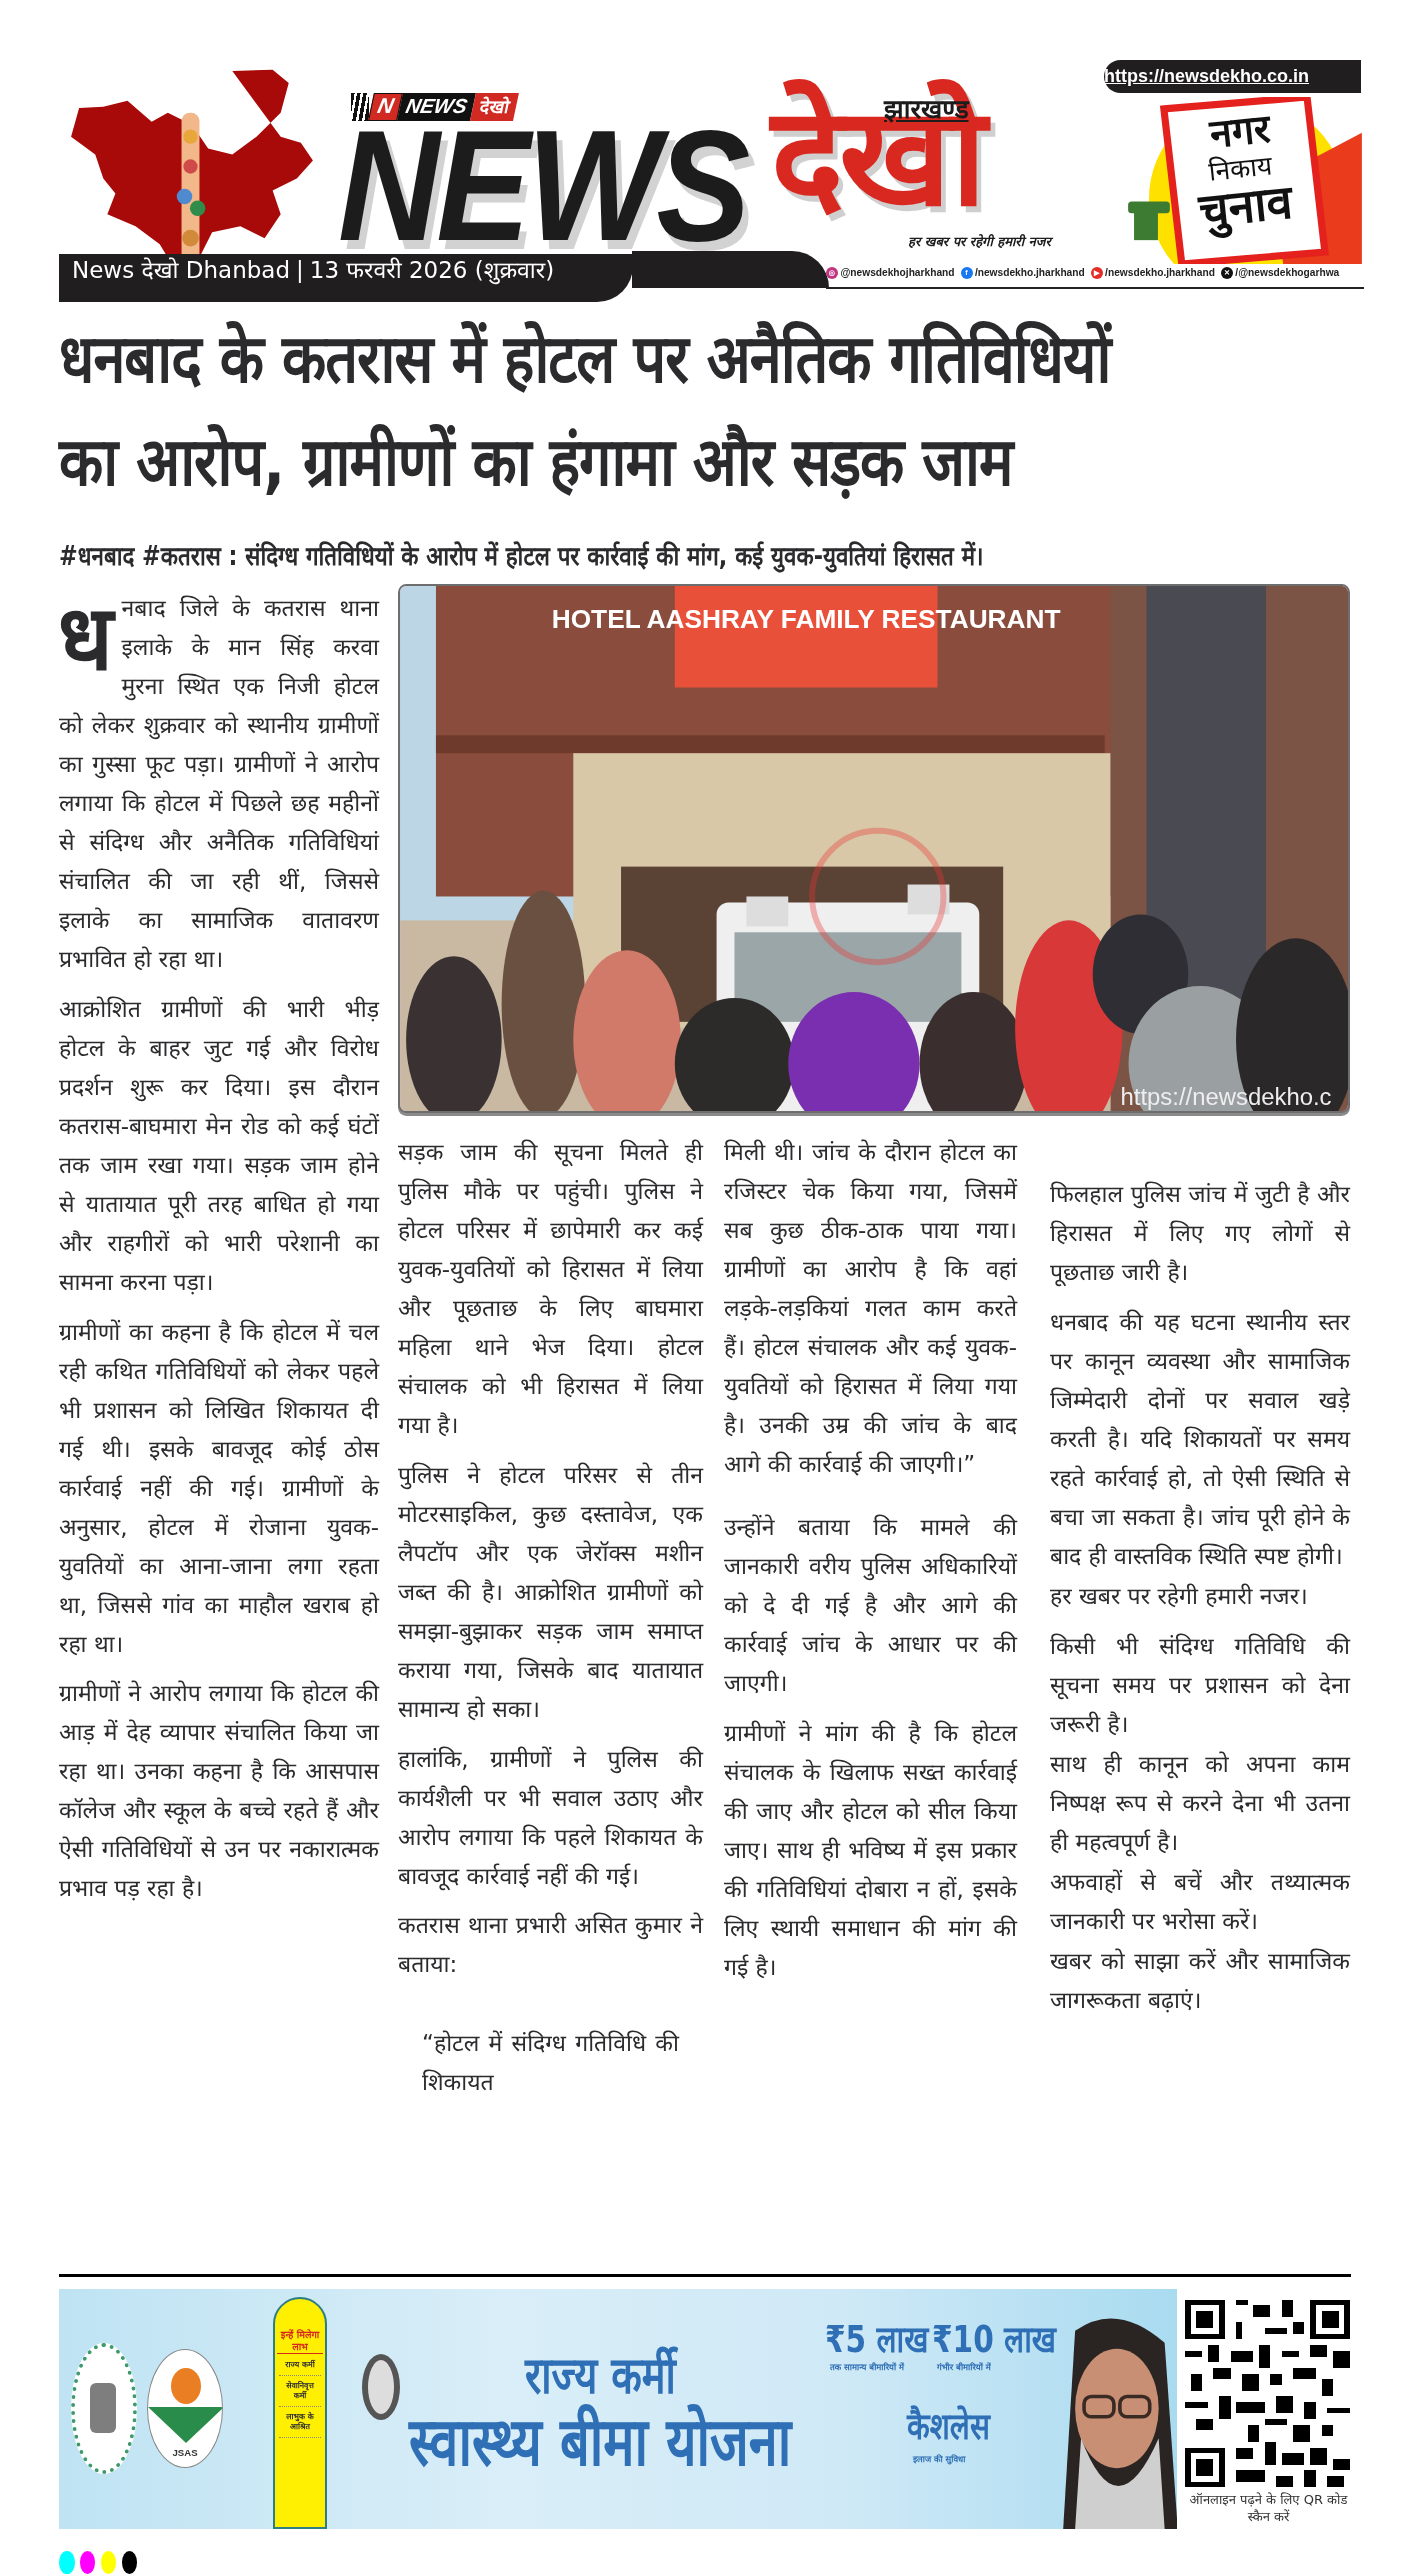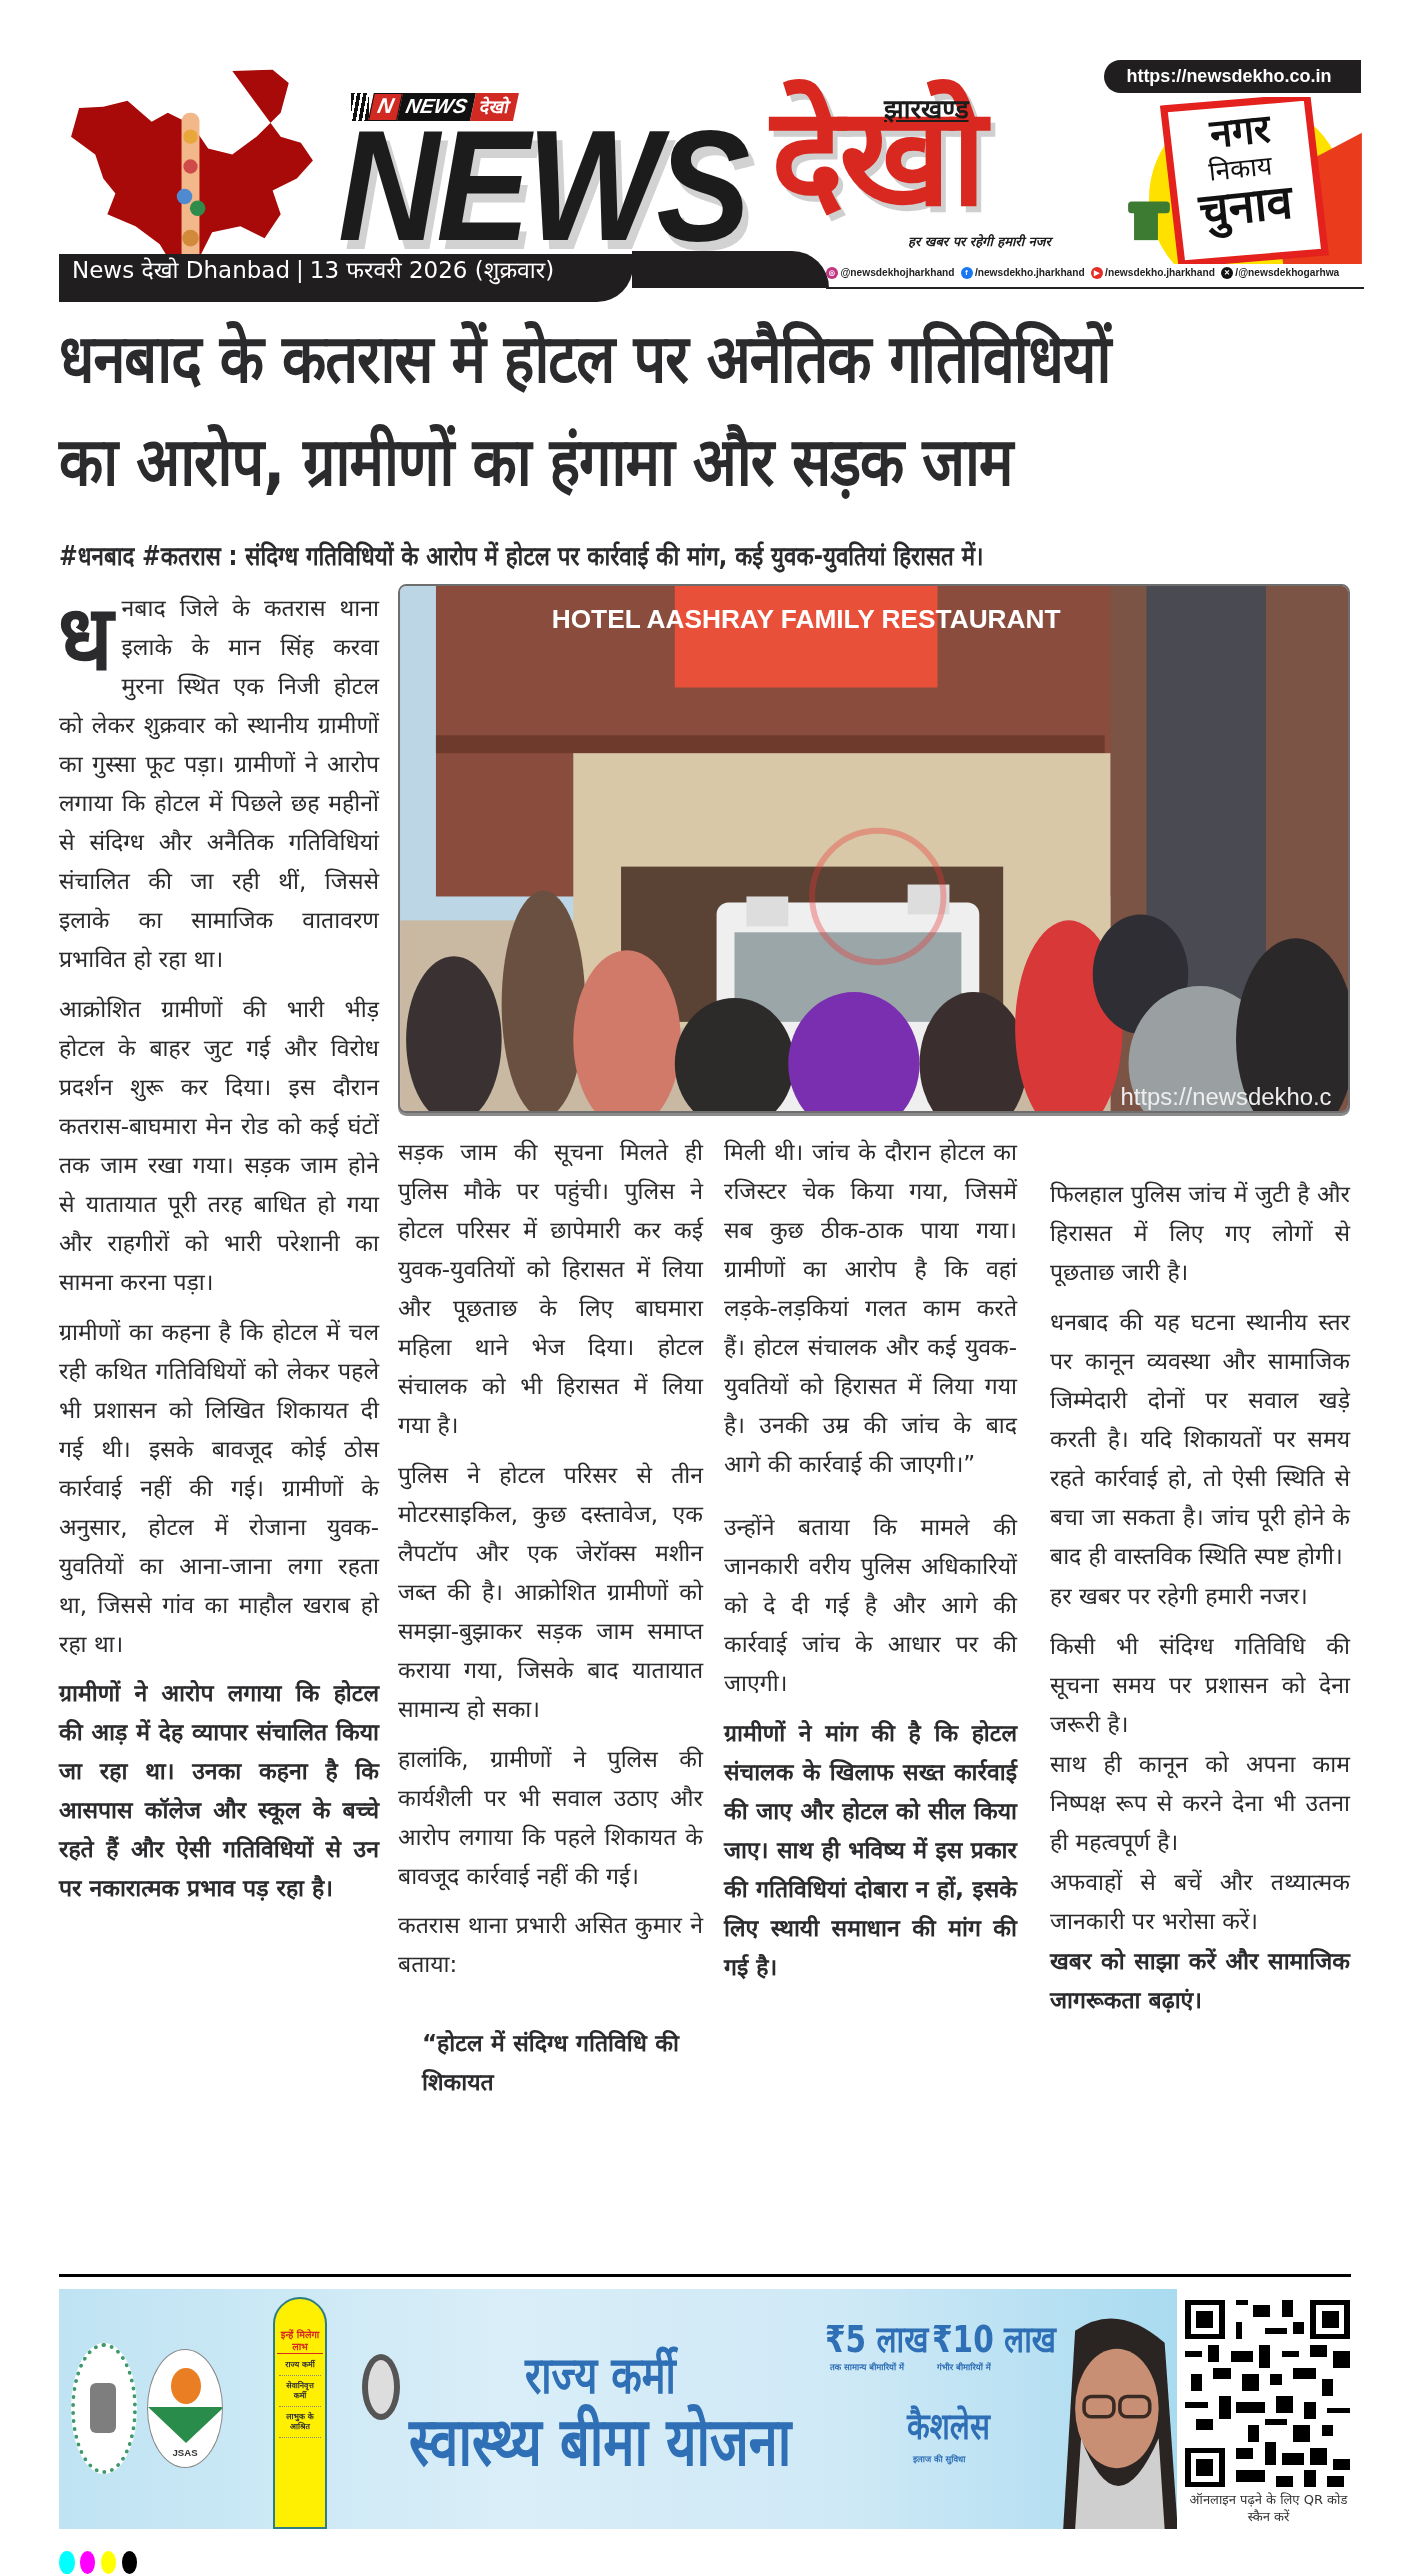--- a/index.html
+++ b/index.html
@@ -11,42 +11,42 @@
   .map-logo { position: absolute; left: 59px; top: 65px; width: 263px; height: 215px; }
   .small-brand { position: absolute; left: 351px; top: 93px; height: 27.5px; display: flex; align-items: stretch; }
   .small-brand .bars { width: 18px; background: repeating-linear-gradient(100deg,#111 0 3.6px,#fff 3.6px 6px); margin-right: 2.4px; }
   .small-brand .n-box { width: 29px; background: #d12a22; border: 1.8px solid #111; color: #fff; font: italic 900 21.5px/24px "Liberation Sans", sans-serif; text-align: center; transform: skewX(-12deg); }
   .small-brand .news { background: #111; color: #fff; font: italic 900 20.3px/27.5px "Liberation Sans", sans-serif; padding: 0 6px; transform: skewX(-12deg); }
   .small-brand .dekho { background: #d12a22; color: #fff; font: 700 18px/27.5px "DejaVu Sans", sans-serif; padding: 0 7.2px; transform: skewX(-12deg); }
   .big-news { position: absolute; left: 338px; top: 119px; font: italic 900 141px/119px "Liberation Sans", sans-serif; color: #1d1c1d; letter-spacing: -3.6px; text-shadow: 6px 8.4px 0 #d2d2d2; transform: scaleY(1.12); transform-origin: top left; }
   .big-dekho { position: absolute; left: 771px; top: 82px; font: 900 137px/149px "DejaVu Sans", sans-serif; color: #d8281f; text-shadow: 4.8px 6px 0 #cfcfcf; letter-spacing: -4.8px; }
   .jharkhand { position: absolute; left: 884px; top: 94px; font: 700 26px/30px "DejaVu Sans", sans-serif; color: #1d1c1d; text-decoration: underline; }
   .tagline { position: absolute; left: 908px; top: 234px; font: italic 700 13px/15.5px "DejaVu Sans", sans-serif; color: #1d1c1d; }
-  .url-pill { position: absolute; left: 1104px; top: 60px; width: 257px; height: 33px; background: #201e1f; border-radius: 16.7px 0 0 16.7px; color: #fff; font: 700 18px/33px "Liberation Sans", sans-serif; text-align: center; padding-right: 7.2px; }
+  .url-pill { position: absolute; left: 1104px; top: 60px; width: 257px; height: 33px; background: #201e1f; border-radius: 16.7px 0 0 16.7px; color: #fff; font: 700 18px/33px "Liberation Sans", sans-serif; text-align: left; padding-right: 7.2px; text-decoration: underline; }
   .nagar-badge { position: absolute; left: 1128px; top: 97px; width: 234px; height: 167px; }
   .dateline { position: absolute; left: 59px; top: 254px; width: 574px; height: 48px; background: #201e1f; border-bottom-right-radius: 36px; color: #fff; font: 400 23px/33px "DejaVu Sans", sans-serif; padding-left: 13px; white-space: nowrap; }
   .dateline .sep { margin: 0 6px; }
   .dark-wedge { position: absolute; left: 632px; top: 251px; width: 197px; height: 37px; background: #201e1f; border-top-right-radius: 48px; }
   .social-row { position: absolute; left: 826px; top: 266px; display: flex; gap: 6px; font: 700 10.2px/14.3px "Liberation Sans", sans-serif; color: #222; white-space: nowrap; align-items: center; }
   .social-row .s-item { display: flex; align-items: center; gap: 2.4px; }
   .social-row .ic { width: 12px; height: 12px; border-radius: 50%; display: inline-block; color: #fff; font-size: 7.2px; line-height: 12px; text-align: center; }
   .mast-rule { position: absolute; left: 826px; top: 287px; width: 538px; height: 1.8px; background: #222; }
 
   
   .headline { position: absolute; left: 59px; top: 309px; width: 1302px; font: 700 67px/100px "DejaVu Sans", sans-serif; color: #2b2b2e; letter-spacing: -1.2px; transform: scaleX(0.86); transform-origin: left top; white-space: nowrap; }
   .headline div { height: 103px; }
   .subhead { position: absolute; left: 59px; top: 538px; width: 1505px; font: 700 26px/36px "DejaVu Sans", sans-serif; color: #2b2b2e; transform: scaleX(0.86); transform-origin: left top; white-space: nowrap; }
 
   
   .photo { position: absolute; left: 398px; top: 584px; width: 952px; height: 529px; border-radius: 8.4px; border: 2.4px solid #6e6e6e; overflow: hidden; box-shadow: 0 3px 0 #8a8a8a; background: #f0abfc; }
 
   
   .col { position: absolute; font: 400 23px/39px "DejaVu Sans", sans-serif; color: #2b2b2e; text-align: justify; }
   .col p { margin-bottom: 10.8px; }
-  .col p:last-child { margin-bottom: 0; font-weight: bold; }
+  .col p:last-child { margin-bottom: 0; }
   .col1 { left: 59px; top: 589px; width: 320px; }
   .dropcap { float: left; font: 700 90px/90px "DejaVu Sans", sans-serif; margin: 3.6px 8.4px 0 -1.2px; color: #2b2b2e; height: 96px; }
   .col2 { left: 398px; top: 1133px; width: 305px; }
   .col3 { left: 724px; top: 1133px; width: 293px; }
   .col4 { left: 1050px; top: 1175px; width: 300px; }
   .col .quote { padding: 0 24px; margin-top: 40px; }
   .col .tight { margin-bottom: 1.2px; }
 
   
   .foot-rule { position: absolute; left: 59px; top: 2274px; width: 1292px; height: 3px; background: #000; }

